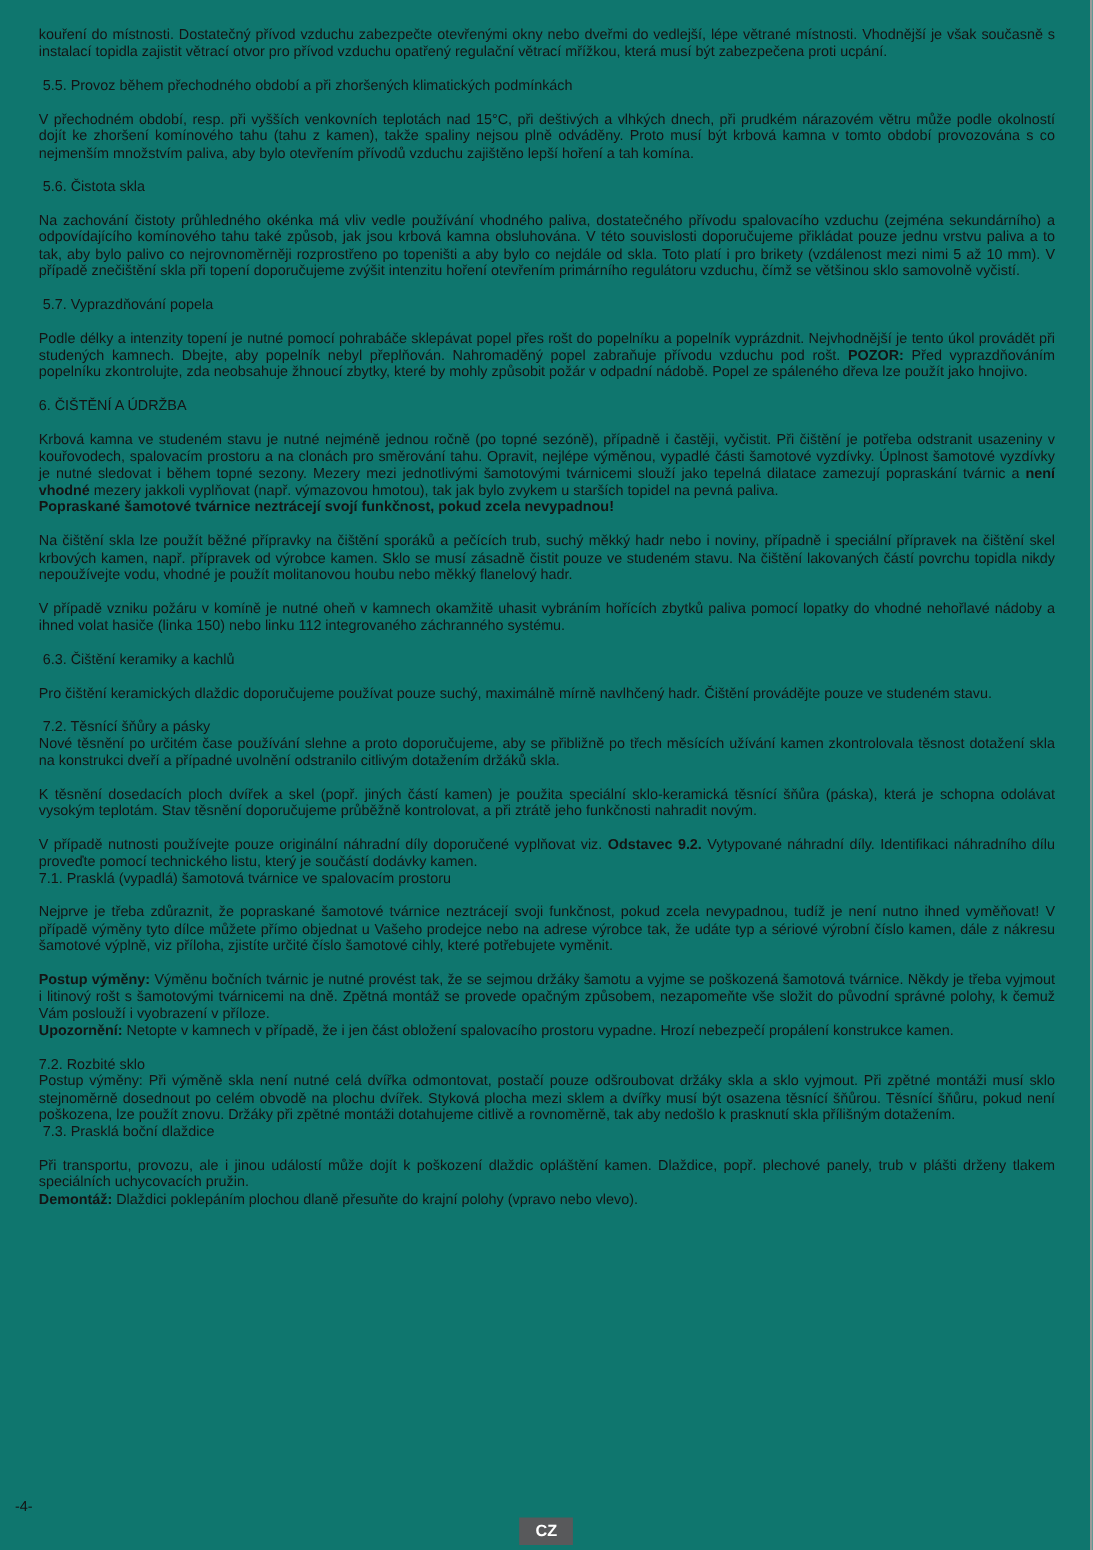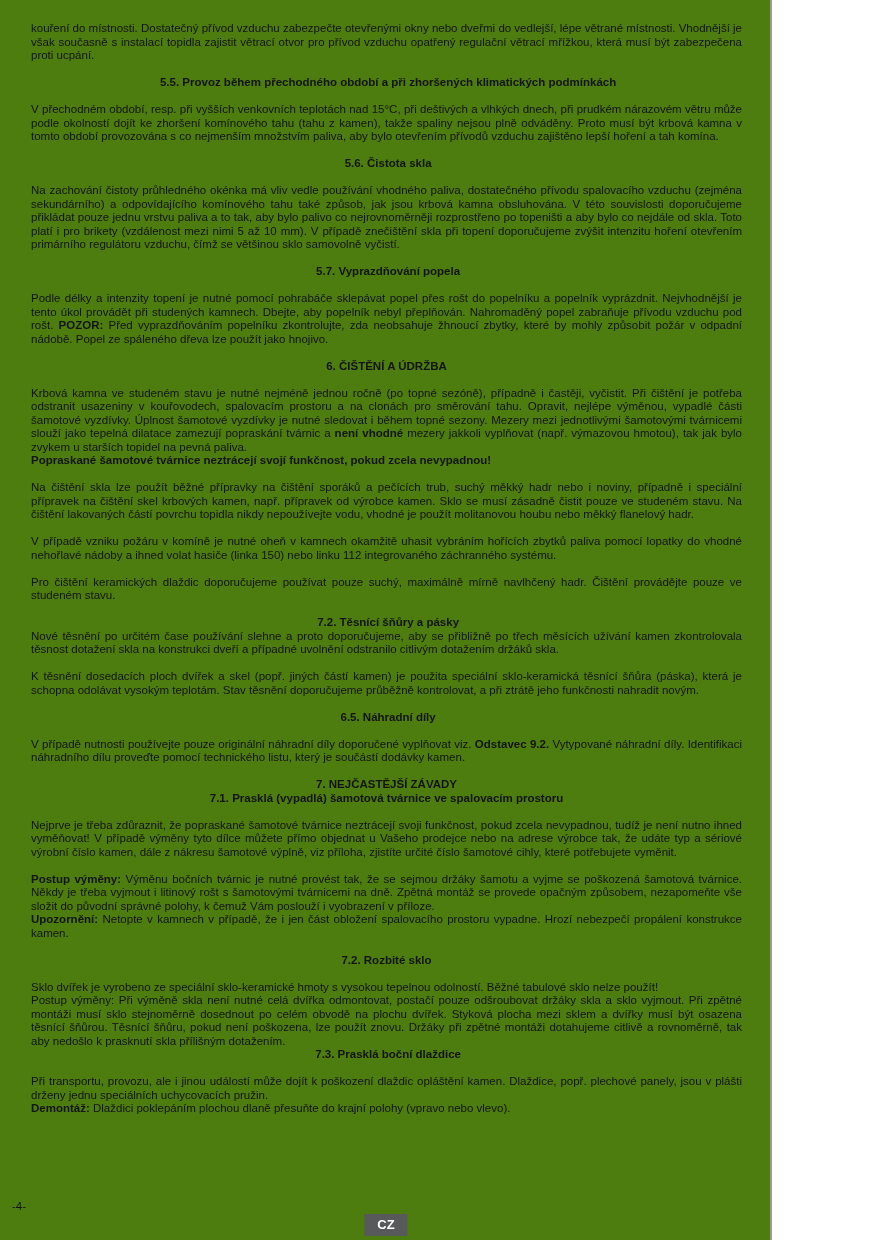--- a/index.html
+++ b/index.html
@@ -5,38 +5,38 @@
   * { box-sizing: border-box; }
   html, body { margin: 0; padding: 0; }
   body {
     width: 874px; height: 1240px;
     background: #ffffff;
     font-family: "Liberation Sans", sans-serif;
     color: #111111;
   }
   .page {
     position: relative;
-    width: 772px; height: 1240px;
+    width: 874px; height: 1240px;
     padding: 22px 30px 46px 31px;
-    background: #4d7c0f;
+    background: #0f766e;
     overflow: hidden;
   }
   .doc-body { width: 100%; }
   .block {
     margin: 0;
     font-size: 11.5px;
     line-height: 13.5px;
     text-align: justify;
     color: #141414;
   }
   .block.gap { margin-top: 13.5px; }
   h3.block {
-    font-weight: 700;
+    font-weight: 400;
     font-size: 11.5px;
-    text-align: center;
+    text-align: left;
     white-space: pre-wrap; 
   }
   .block b { font-weight: 700; }
   .scan-edge {
     position: absolute; top: 0; right: 0;
     width: 2px; height: 1240px;
     background: #9a9a9a;
   }
   .page-num {
     position: absolute; left: 12px; bottom: 28px;
@@ -63,34 +63,32 @@
       <p class="block gap"><span>V přechodném období, resp. při vyšších venkovních teplotách nad 15°C, při deštivých a vlhkých dnech, při prudkém nárazovém větru může podle okolností dojít ke zhoršení komínového tahu (tahu z kamen), takže spaliny nejsou plně odváděny. Proto musí být krbová kamna v tomto období provozována s co nejmenším množstvím paliva, aby bylo otevřením přívodů vzduchu zajištěno lepší hoření a tah komína.</span></p>
       <h3 class="block gap"><span> 5.6. Čistota skla</span></h3>
       <p class="block gap"><span>Na zachování čistoty průhledného okénka má vliv vedle používání vhodného paliva, dostatečného přívodu spalovacího vzduchu (zejména sekundárního) a odpovídajícího komínového tahu také způsob, jak jsou krbová kamna obsluhována. V této souvislosti doporučujeme přikládat pouze jednu vrstvu paliva a to tak, aby bylo palivo co nejrovnoměrněji rozprostřeno po topeništi a aby bylo co nejdále od skla. Toto platí i pro brikety (vzdálenost mezi nimi 5 až 10 mm). V případě znečištění skla při topení doporučujeme zvýšit intenzitu hoření otevřením primárního regulátoru vzduchu, čímž se většinou sklo samovolně vyčistí.</span></p>
       <h3 class="block gap"><span> 5.7. Vyprazdňování popela</span></h3>
       <p class="block gap"><span>Podle délky a intenzity topení je nutné pomocí pohrabáče sklepávat popel přes rošt do popelníku a popelník vyprázdnit. Nejvhodnější je tento úkol provádět při studených kamnech. Dbejte, aby popelník nebyl přeplňován. Nahromaděný popel zabraňuje přívodu vzduchu pod rošt. </span><b>POZOR:</b><span> Před vyprazdňováním popelníku zkontrolujte, zda neobsahuje žhnoucí zbytky, které by mohly způsobit požár v odpadní nádobě. Popel ze spáleného dřeva lze použít jako hnojivo.</span></p>
       <h3 class="block gap"><span>6. ČIŠTĚNÍ A ÚDRŽBA</span></h3>
       <p class="block gap"><span>Krbová kamna ve studeném stavu je nutné nejméně jednou ročně (po topné sezóně), případně i častěji, vyčistit. Při čištění je potřeba odstranit usazeniny v kouřovodech, spalovacím prostoru a na clonách pro směrování tahu. Opravit, nejlépe výměnou, vypadlé části šamotové vyzdívky. Úplnost šamotové vyzdívky je nutné sledovat i během topné sezony. Mezery mezi jednotlivými šamotovými tvárnicemi slouží jako tepelná dilatace zamezují popraskání tvárnic a </span><b>není vhodné</b><span> mezery jakkoli vyplňovat (např. výmazovou hmotou), tak jak bylo zvykem u starších topidel na pevná paliva.</span></p>
       <p class="block"><b>Popraskané šamotové tvárnice neztrácejí svojí funkčnost, pokud zcela nevypadnou!</b></p>
       <p class="block gap"><span>Na čištění skla lze použít běžné přípravky na čištění sporáků a pečících trub, suchý měkký hadr nebo i noviny, případně i speciální přípravek na čištění skel krbových kamen, např. přípravek od výrobce kamen. Sklo se musí zásadně čistit pouze ve studeném stavu. Na čištění lakovaných částí povrchu topidla nikdy nepoužívejte vodu, vhodné je použít molitanovou houbu nebo měkký flanelový hadr.</span></p>
       <p class="block gap"><span>V případě vzniku požáru v komíně je nutné oheň v kamnech okamžitě uhasit vybráním hořících zbytků paliva pomocí lopatky do vhodné nehořlavé nádoby a ihned volat hasiče (linka 150) nebo linku 112 integrovaného záchranného systému.</span></p>
+      <h3 class="block gap"><span> 6.3. Čištění keramiky a kachlů</span></h3>
       <p class="block gap"><span>Pro čištění keramických dlaždic doporučujeme používat pouze suchý, maximálně mírně navlhčený hadr. Čištění provádějte pouze ve studeném stavu.</span></p>
       <h3 class="block gap"><span> 7.2. Těsnící šňůry a pásky</span></h3>
       <p class="block"><span>Nové těsnění po určitém čase používání slehne a proto doporučujeme, aby se přibližně po třech měsících užívání kamen zkontrolovala těsnost dotažení skla na konstrukci dveří a případné uvolnění odstranilo citlivým dotažením držáků skla.</span></p>
       <p class="block gap"><span>K těsnění dosedacích ploch dvířek a skel (popř. jiných částí kamen) je použita speciální sklo-keramická těsnící šňůra (páska), která je schopna odolávat vysokým teplotám. Stav těsnění doporučujeme průběžně kontrolovat, a při ztrátě jeho funkčnosti nahradit novým.</span></p>
-      <h3 class="block gap"><span> 6.5. Náhradní díly</span></h3>
       <p class="block gap"><span>V případě nutnosti používejte pouze originální náhradní díly doporučené vyplňovat viz. </span><b>Odstavec 9.2.</b><span> Vytypované náhradní díly. Identifikaci náhradního dílu proveďte pomocí technického listu, který je součástí dodávky kamen.</span></p>
-      <h3 class="block gap"><span>7. NEJČASTĚJŠÍ ZÁVADY</span></h3>
       <h3 class="block"><span>7.1. Prasklá (vypadlá) šamotová tvárnice ve spalovacím prostoru</span></h3>
       <p class="block gap"><span>Nejprve je třeba zdůraznit, že popraskané šamotové tvárnice neztrácejí svoji funkčnost, pokud zcela nevypadnou, tudíž je není nutno ihned vyměňovat! V případě výměny tyto dílce můžete přímo objednat u Vašeho prodejce nebo na adrese výrobce tak, že udáte typ a sériové výrobní číslo kamen, dále z nákresu šamotové výplně, viz příloha, zjistíte určité číslo šamotové cihly, které potřebujete vyměnit.</span></p>
       <p class="block gap"><b>Postup výměny:</b><span> Výměnu bočních tvárnic je nutné provést tak, že se sejmou držáky šamotu a vyjme se poškozená šamotová tvárnice. Někdy je třeba vyjmout i litinový rošt s šamotovými tvárnicemi na dně. Zpětná montáž se provede opačným způsobem, nezapomeňte vše složit do původní správné polohy, k čemuž Vám poslouží i vyobrazení v příloze.</span></p>
       <p class="block"><b>Upozornění:</b><span> Netopte v kamnech v případě, že i jen část obložení spalovacího prostoru vypadne. Hrozí nebezpečí propálení konstrukce kamen.</span></p>
       <h3 class="block gap"><span>7.2. Rozbité sklo</span></h3>
-      <p class="block gap"><span>Sklo dvířek je vyrobeno ze speciální sklo-keramické hmoty s vysokou tepelnou odolností. Běžné tabulové sklo nelze použít!</span></p>
       <p class="block"><span>Postup výměny: Při výměně skla není nutné celá dvířka odmontovat, postačí pouze odšroubovat držáky skla a sklo vyjmout. Při zpětné montáži musí sklo stejnoměrně dosednout po celém obvodě na plochu dvířek. Styková plocha mezi sklem a dvířky musí být osazena těsnící šňůrou. Těsnící šňůru, pokud není poškozena, lze použít znovu. Držáky při zpětné montáži dotahujeme citlivě a rovnoměrně, tak aby nedošlo k prasknutí skla přílišným dotažením.</span></p>
       <h3 class="block"><span> 7.3. Prasklá boční dlaždice</span></h3>
-      <p class="block gap"><span>Při transportu, provozu, ale i jinou událostí může dojít k poškození dlaždic opláštění kamen. Dlaždice, popř. plechové panely, jsou v plášti drženy jednu speciálních uchycovacích pružin.</span></p>
+      <p class="block gap"><span>Při transportu, provozu, ale i jinou událostí může dojít k poškození dlaždic opláštění kamen. Dlaždice, popř. plechové panely, trub v plášti drženy tlakem speciálních uchycovacích pružin.</span></p>
       <p class="block"><b>Demontáž:</b><span> Dlaždici poklepáním plochou dlaně přesuňte do krajní polohy (vpravo nebo vlevo).</span></p>
     </div>
   <div class="scan-edge"></div>
   <span class="page-num">-4-</span>
   <span class="lang-badge">CZ</span>
 </div>
 
 </body></html>

